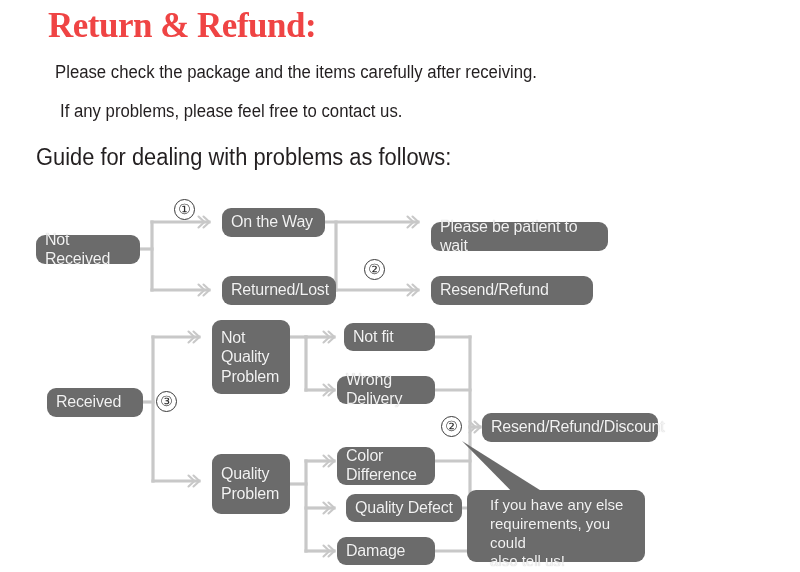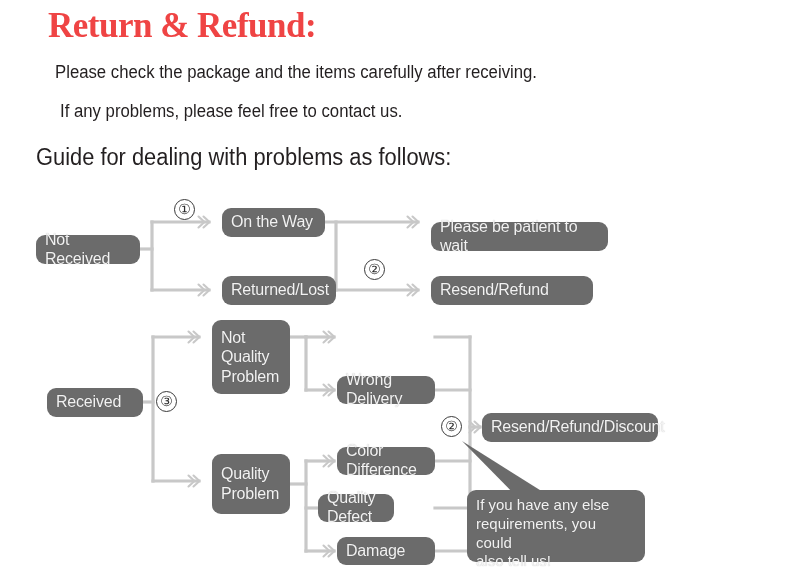--- a/index.html
+++ b/index.html
@@ -114,21 +114,21 @@
     top: 490px;
     width: 178px;
     height: 72px;
     background: #6b6b6b;
     border-radius: 9px;
     color: #f2f2f2;
     font-family: "Liberation Sans", sans-serif;
     font-size: 15px;
     line-height: 1.25;
     box-sizing: border-box;
-    padding: 6px 9px 0 9px;
+    padding: 6px 9px 0 23px;
     white-space: pre-line;
     text-shadow: 0 0 1px rgba(0,0,0,0.25);
   }
 </style>
 </head>
 <body>
 
 <div id="page">
 
   <div id="title">Return &amp; Refund:</div>
@@ -202,26 +202,27 @@
 
     <div class="node" style="left:47px;  top:388px; width:96px;  height:29px;">Received</div>
 
     <div class="node multiline" style="left:212px; top:320px; width:78px;  height:74px;">Not
 Quality
 Problem</div>
 
     <div class="node multiline" style="left:212px; top:454px; width:78px;  height:60px;">Quality
 Problem</div>
 
+    <div class="node" style="left:344px; top:323px; width:91px;  height:28px;">Not fit</div>
 
     <div class="node" style="left:337px; top:376px; width:98px;  height:28px;">Wrong Delivery</div>
 
-    <div class="node" style="left:337px; top:447px; width:98px;  height:28px;">Color Difference</div>
-
-    <div class="node" style="left:318px; top:494px; width:76px;  height:28px;">Quality Defect</div>
+    <div class="node" style="left:337px; top:447px; width:98px;  height:38px;">Color Difference</div>
+
+    <div class="node" style="left:346px; top:494px; width:116px;  height:28px;">Quality Defect</div>
 
     <div class="node" style="left:337px; top:537px; width:98px;  height:28px;">Damage</div>
 
     <div class="node" style="left:482px; top:413px; width:176px; height:29px;">Resend/Refund/Discount</div>
 
     <div class="step-num" style="left:174px; top:199px;">①</div>
 
     <div class="step-num" style="left:364px; top:259px;">②</div>
 
     <div class="step-num" style="left:156px; top:391px;">③</div>

